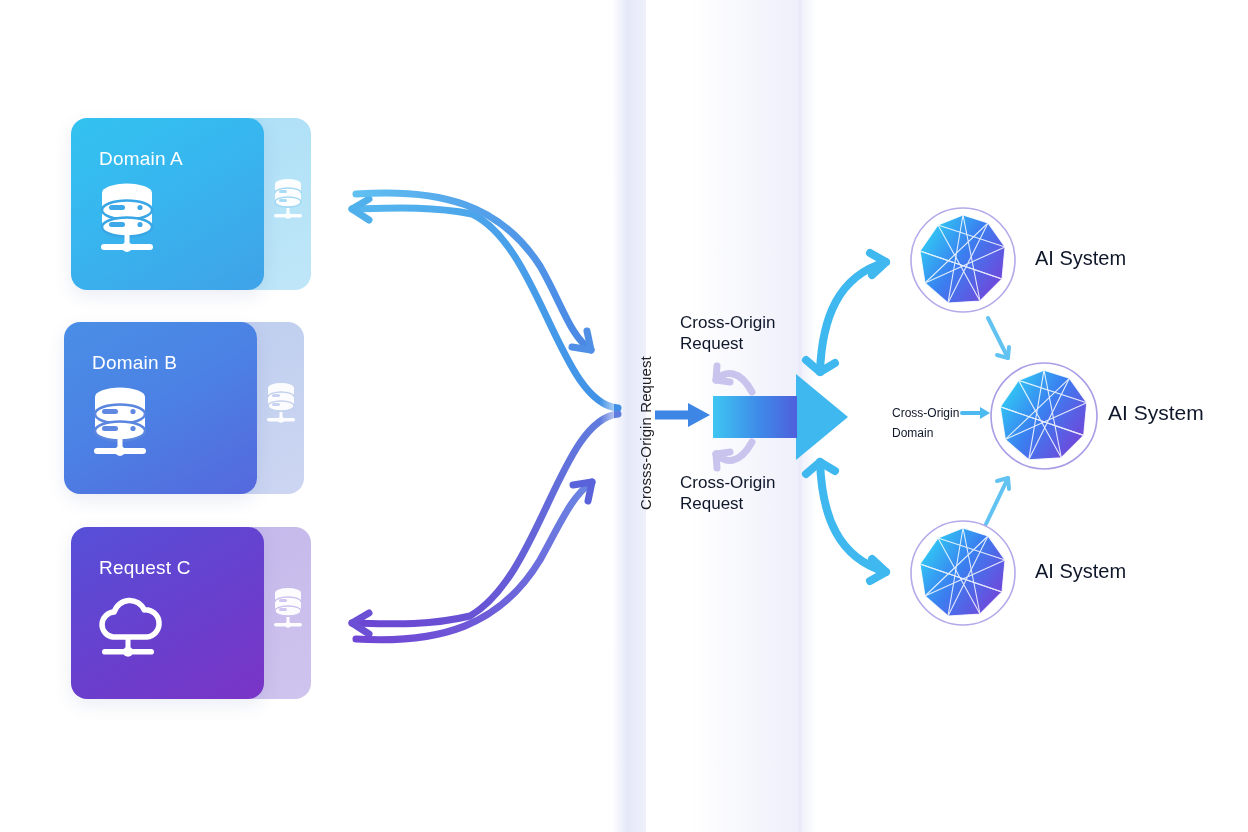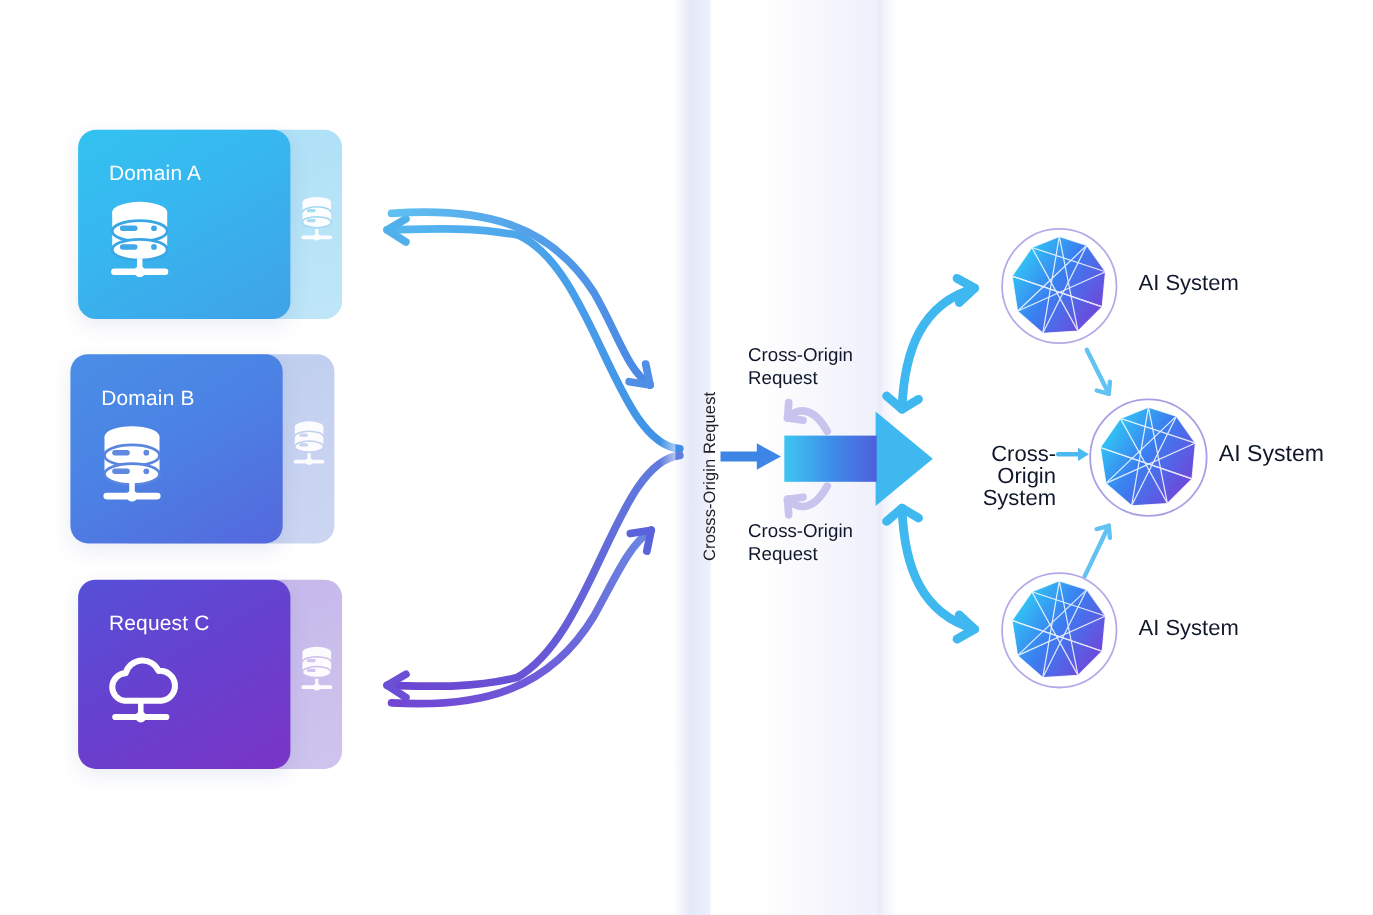--- a/index.html
+++ b/index.html
@@ -36,21 +36,21 @@
   #card-c .card-back{background:linear-gradient(160deg,#c3b6ea 0%,#cfc4ee 100%);}
 
   
   #center-bar{position:absolute;left:713px;top:396px;width:84px;height:42px;
      background:linear-gradient(90deg,#3ec6f2 0%,#3e8ae8 55%,#4f5fdc 100%);}
 
   
   .lbl{position:absolute;color:#0f172a;font-size:17px;line-height:21px;}
   #lbl-req-top{left:680px;top:312px;width:150px;}
   #lbl-req-bot{left:680px;top:472px;width:150px;}
-  #lbl-access{left:848px;top:403px;width:112px;text-align:right;font-size:20px;line-height:20px;}
+  #lbl-access{left:892px;top:403px;width:112px;text-align:left;font-size:12px;line-height:20px;}
   #lbl-ai-1{left:1035px;top:248px;font-size:20px;}
   #lbl-ai-2{left:1108px;top:402px;font-size:21px;}
   #lbl-ai-3{left:1035px;top:561px;font-size:20px;}
 
   #lbl-vertical{position:absolute;left:611px;top:322px;width:36px;height:190px;}
   #lbl-vertical span{display:block;transform:rotate(-90deg);transform-origin:left top;
      position:absolute;left:26px;top:188px;white-space:nowrap;font-size:15px;color:#1f2024;letter-spacing:.1px;}
 
   
   .ai-node{position:absolute;}
@@ -262,21 +262,21 @@
 
   <div id="lbl-vertical">
     <span>Crosss-Origin Request</span>
   </div>
 
   <div class="lbl" id="lbl-req-top">Cross-Origin Request</div>
   <div class="lbl" id="lbl-req-bot">Cross-Origin Request</div>
 
   <div class="lbl" id="lbl-access">
     <span>Cross-Origin</span><br>
-    <span>System</span>
+    <span>Domain</span>
   </div>
 
   <div class="ai-node" id="ai-node-1">
     <svg width="110" height="110" viewBox="0 0 110 110" class="nodeg">
       <defs>
         <linearGradient id="gem1" x1="0" y1="0.2" x2="1" y2="0.9">
           <stop offset="0" stop-color="#2fd3f5"></stop>
             <stop offset=".45" stop-color="#3a7ff0"></stop>
             <stop offset="1" stop-color="#7b3bd6"></stop>
         </linearGradient>

